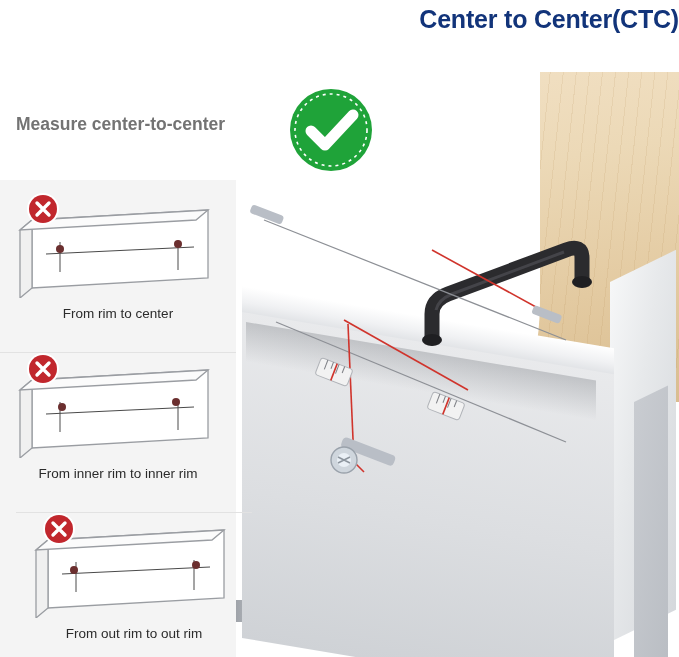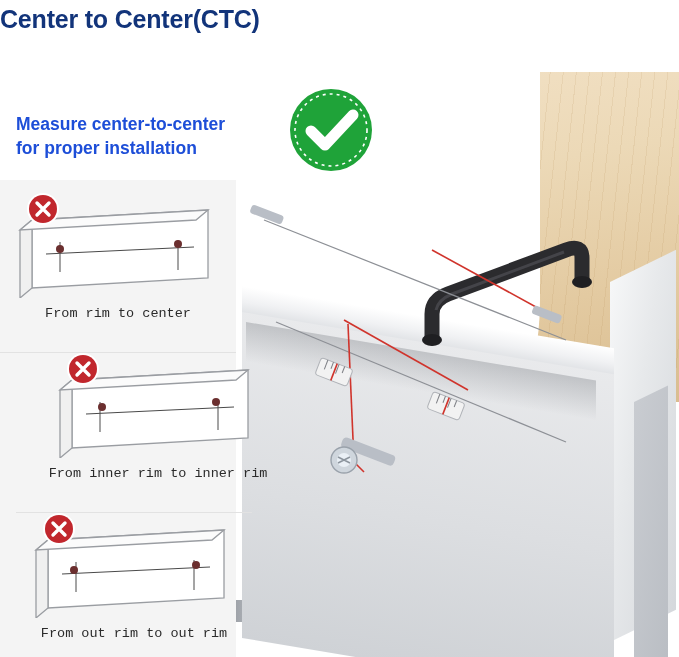--- a/index.html
+++ b/index.html
@@ -22,21 +22,21 @@
     background: #ffffff;
     overflow: hidden;
   }
 
   
   .title-block {
     position: absolute;
     top: 4px;
     left: 0;
     width: 679px;
-    text-align: left;
+    text-align: right;
     z-index: 40;
   }
   .title-line {
     font-size: 25px;
     font-weight: bold;
     color: #12347a;
     line-height: 31px;
     letter-spacing: -0.2px;
   }
 
@@ -180,21 +180,21 @@
   .callout {
     position: absolute;
     left: 16px;
     top: 112px;
     width: 268px;
     z-index: 45;
   }
   .callout-line {
     font-size: 17.5px;
     font-weight: bold;
-    color: #1d4ed8;
+    color: #737373;
     line-height: 24px;
   }
 
   .check-badge {
     position: absolute;
     left: 283px;
     top: 82px;
     width: 96px;
     height: 96px;
     z-index: 50;
@@ -206,24 +206,23 @@
     top: 180px;
     width: 236px;
     height: 477px;
     background: #f4f4f4;
     z-index: 30;
   }
   .example {
     position: absolute;
     left: 0px;
     width: 236px;
-    font-family: Liberation Mono, monospace;
   }
   .ex1 { top: 12px; }
-  .ex2 { top: 172px; padding-left: 40px; }
+  .ex2 { top: 172px; }
   .ex3 { top: 332px; margin-left: 16px; }
 
   .ex-figure {
     position: relative;
     width: 212px;
     height: 106px;
     margin: 0 auto;
   }
   .ex-caption {
     text-align: center;
@@ -327,21 +326,20 @@
 
     <div class="arc-mask"></div>
   </div>
 
   <div class="title-block">
     <div class="title-line">Center to Center(CTC)</div>
   </div>
 
   <div class="callout">
     <div class="callout-line">Measure center-to-center</div>
-    <div class="callout-line">for proper installation</div>
   </div>
 
   <svg class="check-badge" viewBox="0 0 96 96">
     <g>
       <circle cx="48" cy="48" r="45" fill="#ffffff"></circle>
       <circle cx="48" cy="48" r="41" fill="#1fa339"></circle>
       <circle cx="48" cy="48" r="36" fill="none" stroke="#ffffff" stroke-width="1.6" stroke-dasharray="3 4"></circle>
       <path d="M28 49 L42 63 L70 33" fill="none" stroke="#ffffff" stroke-width="11" stroke-linecap="round" stroke-linejoin="round"></path>
     </g>
   </svg>

